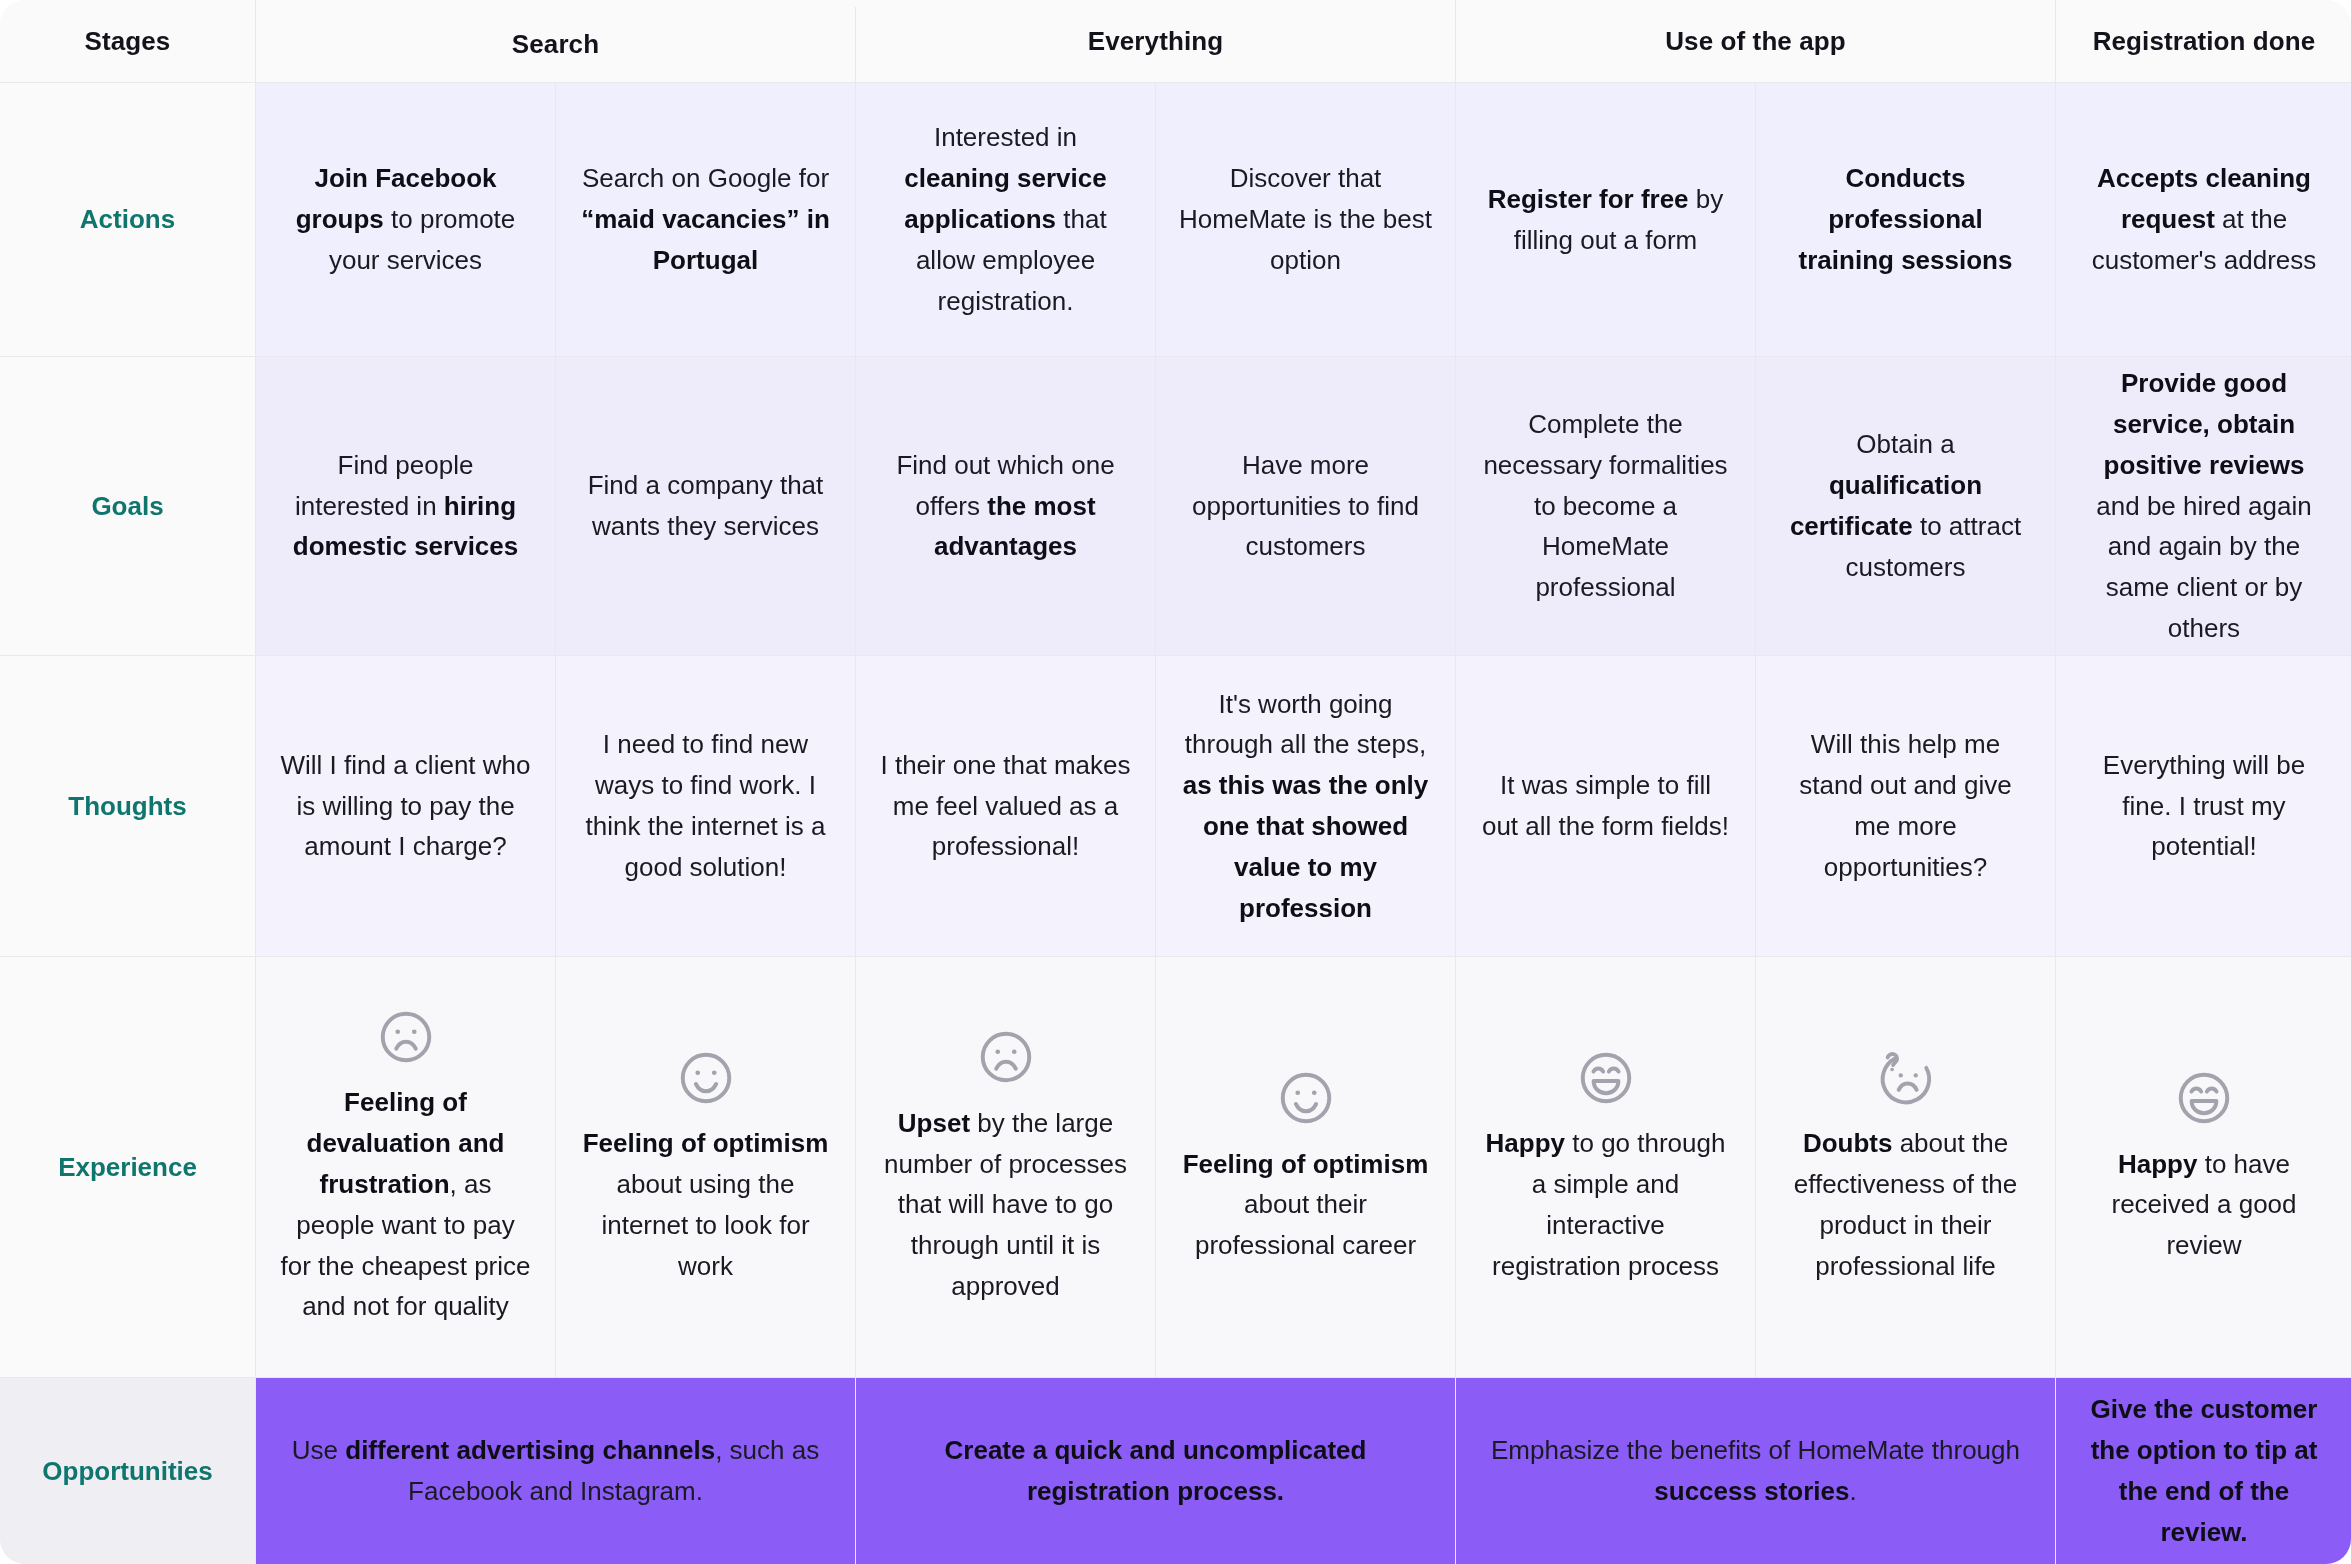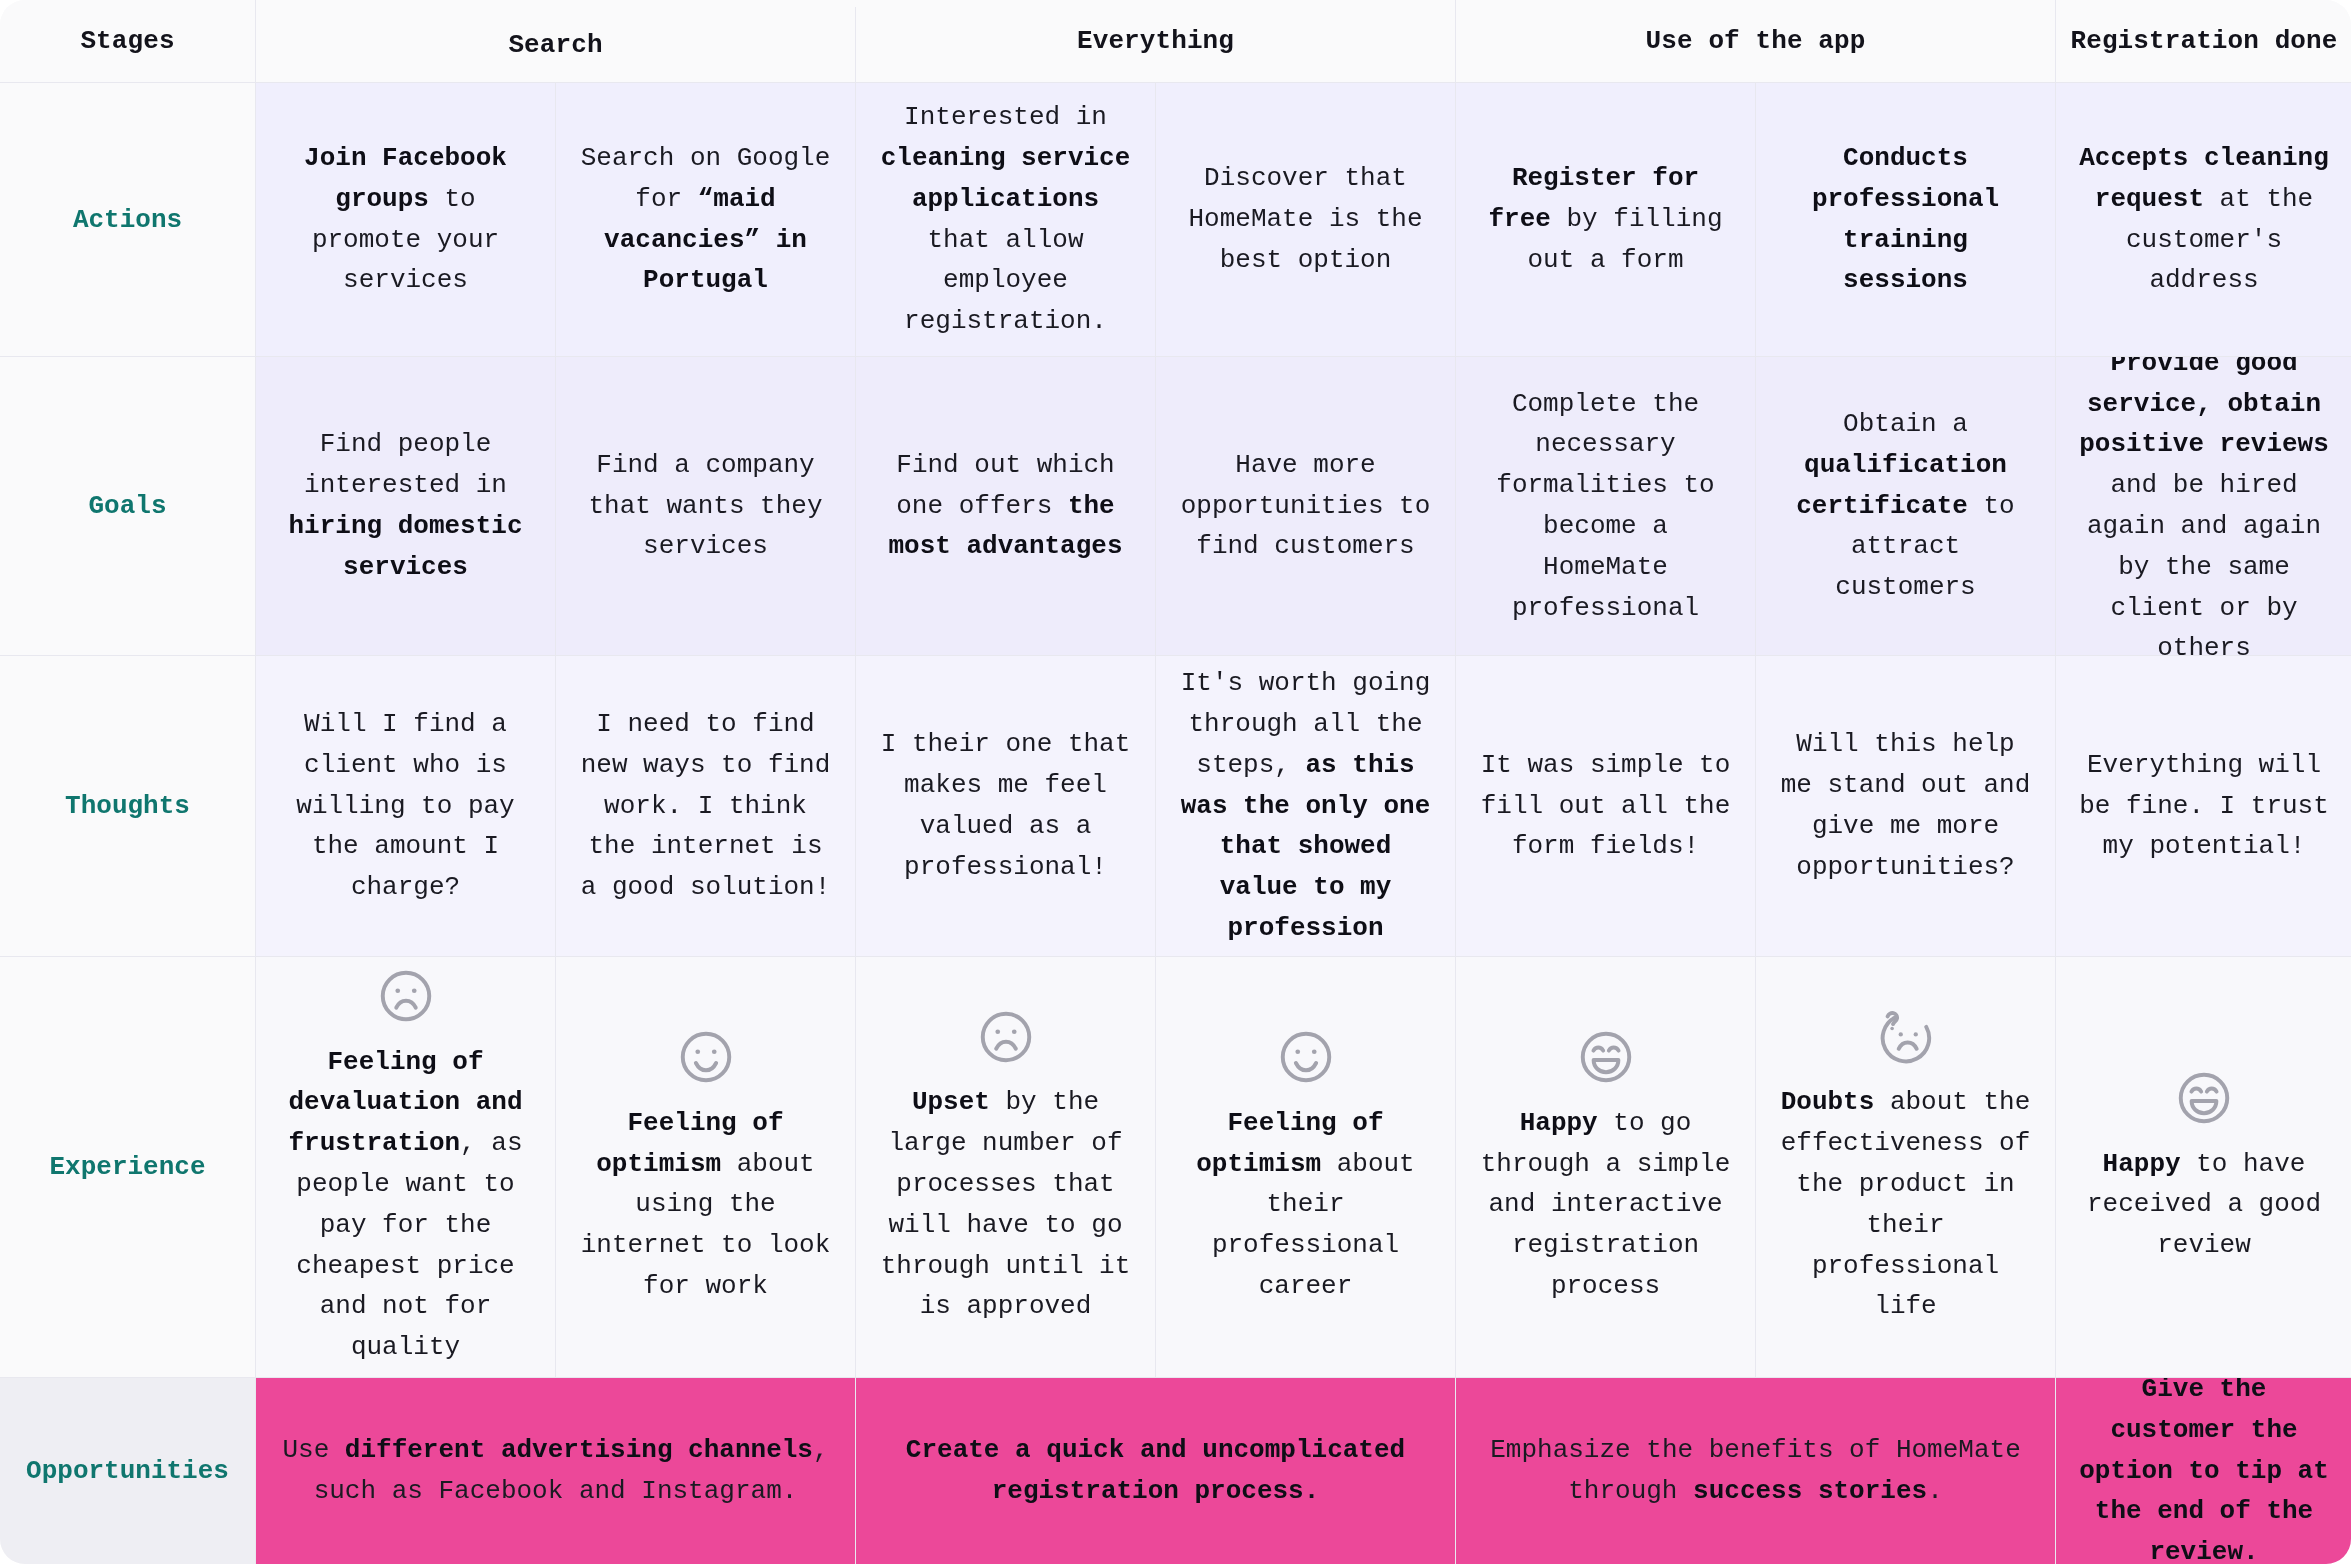--- a/index.html
+++ b/index.html
@@ -13,21 +13,20 @@
     -webkit-font-smoothing: antialiased;
   }
 
   .journey-map {
     position: relative;
     width: 2351px;
     height: 1564px;
     background: #fafafb;
     border-radius: 25px;
     overflow: hidden;
-    font-family: Liberation Mono, monospace;
   }
 
   .grid {
     display: grid;
     width: 100%;
     height: 100%;
     grid-template-columns:
       256px  
       300px 300px  
       300px 300px  
@@ -88,21 +87,21 @@
     text-align: left;
     padding: 0 15.5px;
   }
   .row-label.opps { background: #eeeef3; border-bottom: none; }
 
   
   .tint-actions   { background: #f0effd; }
   .tint-goals     { background: #eeecfb; }
   .tint-thoughts  { background: #f4f3fd; }
   .tint-exp       { background: #f8f8fb; }
-  .tint-opps      { background: #ec4899; border-bottom: none; }
+  .tint-opps      { background: #8b5cf6; border-bottom: none; }
 
   strong { font-weight: 700; color: #0e0e16; }
 
   
   .face {
     width: 60px;
     height: 60px;
     margin-bottom: 15.5px;
     display: block;
     flex: none;

